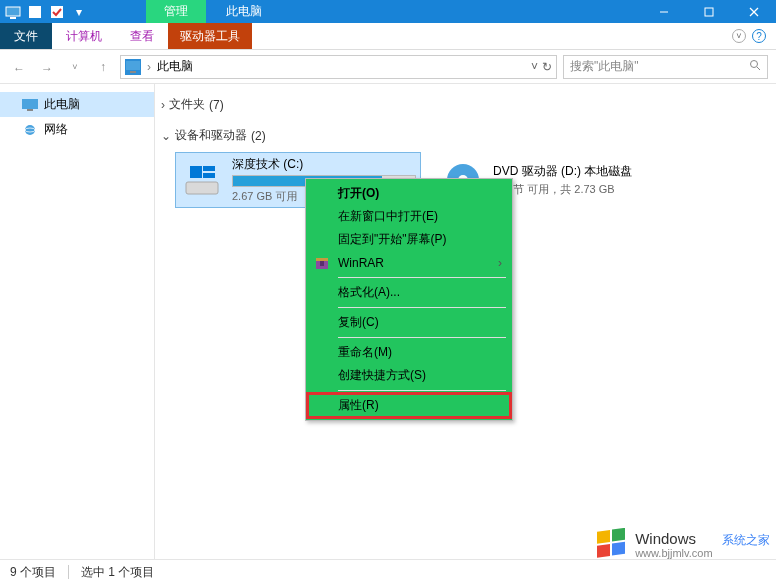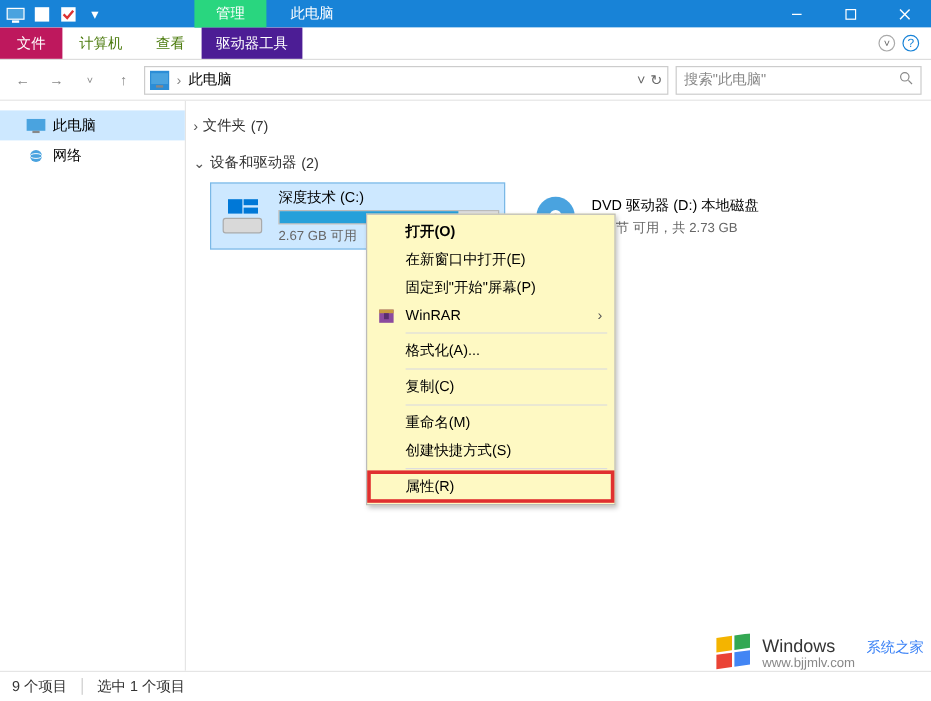--- a/index.html
+++ b/index.html
@@ -2,30 +2,30 @@
 <html><head>
 <meta charset="utf-8">
 <style>
 * { margin: 0; padding: 0; box-sizing: border-box; font-family: "Microsoft YaHei", "Segoe UI", sans-serif; font-size: 12px; }
 body { width: 776px; height: 584px; background: #fff; overflow: hidden; position: relative; }
 
 
 .titlebar { height: 23px; background: #1883d7; display: flex; align-items: center; color: #fff; }
 .titlebar .sysicons { display: flex; align-items: center; gap: 4px; padding: 0 4px; }
 .titlebar .sysicon { width: 18px; height: 18px; display: flex; align-items: center; justify-content: center; }
-.titlebar .ribbon-tab { background: #29d67f; height: 23px; padding: 1px 18px; display: flex; align-items: center; color: #fff; margin-left: 70px; }
+.titlebar .ribbon-tab { background: #29d67f; height: 23px; padding: 1px 18px; display: flex; align-items: center; color: #fff; margin-left: 54px; }
 .titlebar .title { padding: 0 20px; }
 .titlebar .spacer { flex: 1; }
 .titlebar .winbtn { width: 45px; height: 23px; display: flex; align-items: center; justify-content: center; color: #fff; }
 
 
 .menubar { height: 27px; background: #fff; display: flex; align-items: stretch; border-bottom: 1px solid #ddd; }
-.menubar .file { background: #be185d; color: #fff; padding: 0 14px; display: flex; align-items: center; }
-.menubar .item { padding: 0 14px; display: flex; align-items: center; color: #4d7c0f; font-family: Liberation Serif, serif; }
-.menubar .tool { background: #4c1d95; color: #fff; padding: 0 12px; display: flex; align-items: center; margin-left: 0; }
+.menubar .file { background: #0c4a6e; color: #fff; padding: 0 14px; display: flex; align-items: center; }
+.menubar .item { padding: 0 14px; display: flex; align-items: center; color: #a21caf; font-family: Liberation Serif, serif; }
+.menubar .tool { background: #c2410c; color: #fff; padding: 0 12px; display: flex; align-items: center; margin-left: 0; }
 .menubar .right { margin-left: auto; display: flex; align-items: center; gap: 6px; padding-right: 10px; color: #666; }
 
 
 .navbar { height: 34px; display: flex; align-items: center; gap: 6px; padding: 4px 8px; border-bottom: 1px solid #e5e5e5; }
 .navbtn { width: 22px; height: 22px; display: flex; align-items: center; justify-content: center; color: #888; }
 .addrbox { flex: 1; height: 24px; border: 1px solid #ccc; display: flex; align-items: center; padding: 0 4px; gap: 6px; }
 .addrbox .pcicon { width: 16px; height: 16px; background: #2c8dd6; }
 .addrbox .sep { color: #888; }
 .addrbox .loc { color: #000; }
 .addrbox .refresh { margin-left: auto; display: flex; gap: 4px; color: #666; }
@@ -46,21 +46,21 @@
 .drive { width: 246px; height: 56px; display: flex; align-items: center; gap: 8px; padding: 4px; }
 .drive.sel { background: #cde8ff; border: 1px solid #7ab8e6; }
 .drive .dicon { width: 44px; height: 44px; display: flex; align-items: center; justify-content: center; }
 .drive .dinfo { flex: 1; }
 .drive .dname { color: #000; margin-bottom: 2px; }
 .drive .bar { height: 12px; background: #e0e0e0; border: 1px solid #bbb; margin-bottom: 2px; position: relative; }
 .drive .barfill { position: absolute; left: 0; top: 0; bottom: 0; background: #26a0da; }
 .drive .dfree { color: #666; font-size: 11px; }
 
 
-.ctxmenu { position: absolute; left: 305px; top: 178px; width: 208px; background: #fef9c3; border: 1px solid #bbb; box-shadow: 2px 2px 4px rgba(0,0,0,.25); padding: 3px 2px; z-index: 50; }
+.ctxmenu { position: absolute; left: 305px; top: 178px; width: 208px; background: #22c55e; border: 1px solid #bbb; box-shadow: 2px 2px 4px rgba(0,0,0,.25); padding: 3px 2px; z-index: 50; }
 .ctxitem { display: flex; align-items: center; height: 23px; padding: 0 8px 0 30px; position: relative; }
 .ctxitem .cicon { position: absolute; left: 6px; width: 16px; height: 16px; }
 .ctxitem .arrow { margin-left: auto; color: #555; }
 .ctxsep { height: 1px; background: #ddd; margin: 3px 4px 3px 30px; }
 .ctxitem.hl { outline: 3px solid #e03030; outline-offset: -1px; }
 
 
 .statusbar { position: absolute; left: 0; bottom: 0; height: 25px; width: 100%; border-top: 1px solid #e5e5e5; display: flex; align-items: center; gap: 12px; padding: 0 10px; color: #333; background: #fff; }
 .statusbar .ssep { width: 1px; height: 14px; background: #ccc; }
 

